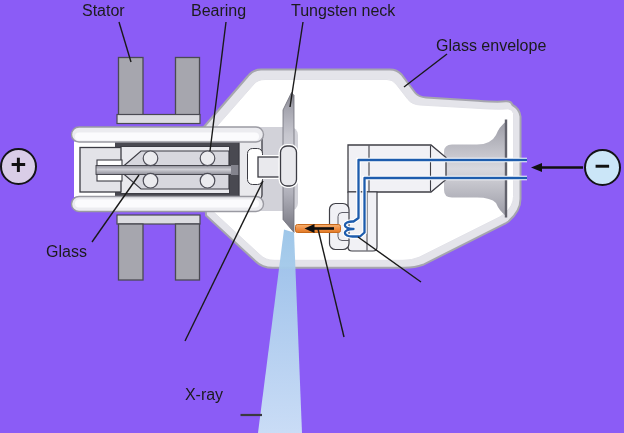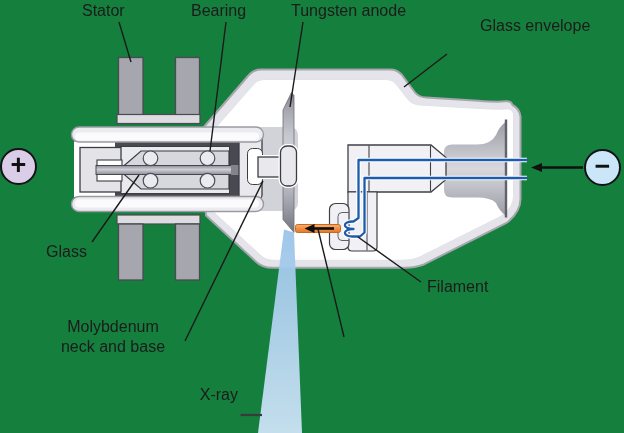--- a/index.html
+++ b/index.html
@@ -1,21 +1,21 @@
 <!DOCTYPE html>
 <html><head>
 <meta charset="utf-8">
 <style>
   html,body{margin:0;padding:0;background:#ffffff;}
-  #stage{position:relative;width:624px;height:433px;background:#15803d;overflow:hidden;
+  #stage{position:relative;width:624px;height:433px;background:#8b5cf6;overflow:hidden;
          font-family:"Liberation Sans",sans-serif;}
   #stage svg{position:absolute;left:0;top:0;}
   .lbl{position:absolute;font-size:16px;line-height:19px;color:#1b1b1b;white-space:nowrap;}
   .lbl-center{text-align:center;white-space:normal;line-height:20px;}
-  .lbl-right{text-align:right;white-space:normal;line-height:22px;}
+  .lbl-right{text-align:center;white-space:normal;line-height:22px;}
   .term{position:absolute;width:33px;height:33px;border:2.5px solid #141418;border-radius:50%;
         display:flex;align-items:center;justify-content:center;
         font-weight:bold;font-size:27px;color:#111;}
   #term-plus{left:0px;top:148px;background:#d9cde7;}
   #term-minus{left:584px;top:149px;background:#cbe6f8;}
   .term span{transform:translateY(-1px);}
 </style>
 </head>
 <body>
 
@@ -157,28 +157,23 @@
     <line x1="92" y1="242" x2="139" y2="175"></line>
     <line x1="185" y1="341" x2="263" y2="181"></line>
     <line x1="421" y1="282" x2="358" y2="237"></line>
     <line x1="344" y1="337" x2="318" y2="229"></line>
     <line x1="240.5" y1="415" x2="262" y2="415" stroke="#3a3a3e" stroke-width="2.2"></line>
   </g>
 </svg>
 
 <div class="lbl" style="left:82px;top:1px;">Stator</div>
 <div class="lbl" style="left:191px;top:1px;text-align:right;">Bearing</div>
-<div class="lbl" style="left:291px;top:1px;">Tungsten anode</div>
-<div class="lbl" style="left:436px;top:16px;margin-left:44px;">Glass envelope</div>
+<div class="lbl" style="left:291px;top:1px;">Tungsten neck</div>
+<div class="lbl" style="left:436px;top:36px;">Glass envelope</div>
 <div class="lbl" style="left:46px;top:242px;">Glass</div>
-<div class="lbl lbl-center" style="left:40px;top:317px;width:146px;">
-  <div>Molybdenum</div>
-  <div>neck and base</div>
-</div>
-<div class="lbl" style="left:427px;top:277px;">Filament</div>
 <div class="lbl lbl-right" style="left:170px;top:384px;width:68px;">
   <div>X-ray</div>
 </div>
 
 <div class="term" id="term-plus">
   <span>+</span>
 </div>
 <div class="term" id="term-minus">
   <span>−</span>
 </div>

